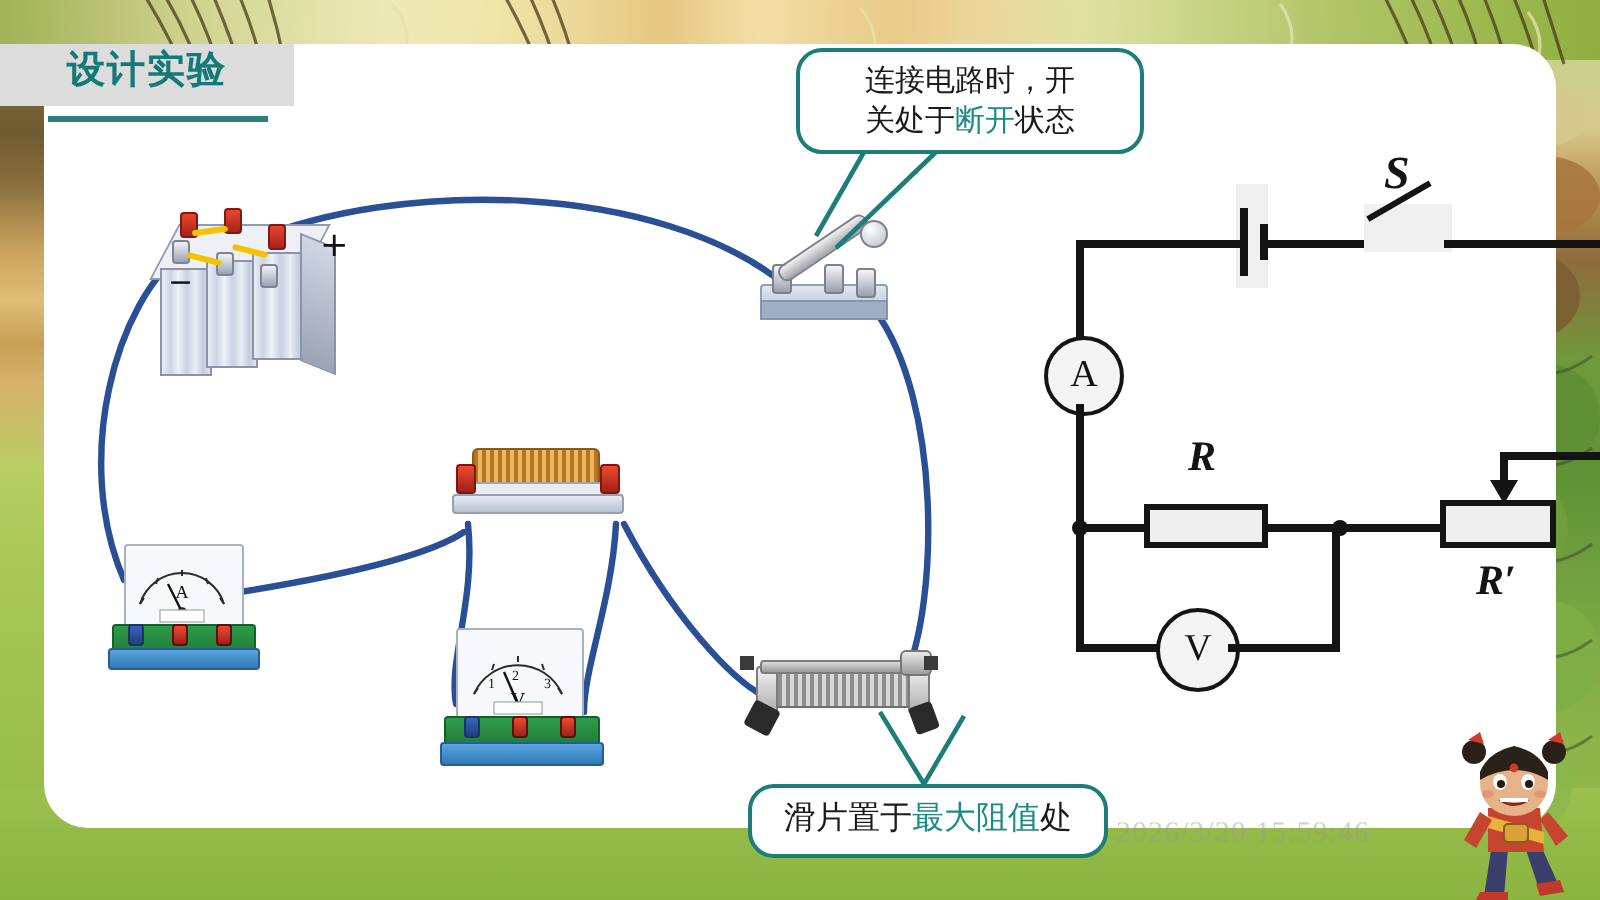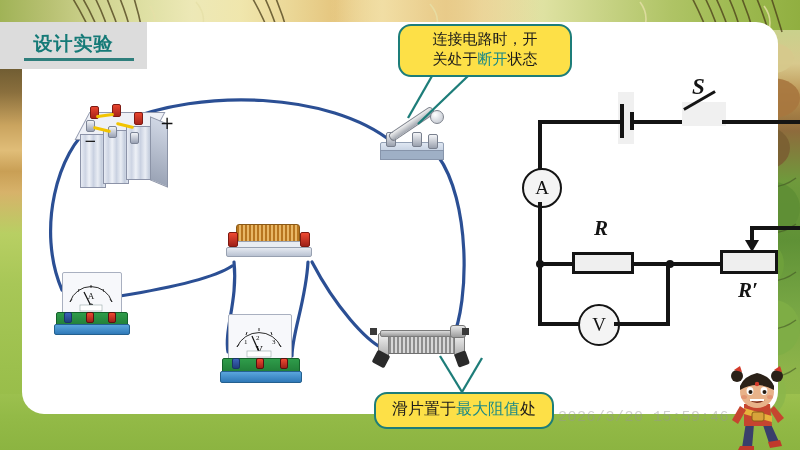--- a/index.html
+++ b/index.html
@@ -49,51 +49,51 @@
   }
 
   
   .card{
     position:absolute;left:22px;top:22px;width:756px;height:392px;
     background:#ffffff;border-radius:22px;
   }
 
   
   .title-chip{
-    position:absolute;left:0px;top:22px;width:147px;height:47px;
+    position:absolute;left:0px;top:22px;width:147px;height:31px;
     background:#dcdcdc;display:flex;align-items:center;justify-content:center;
   }
   .title-text{
     font-family:"DejaVu Sans","Liberation Sans",sans-serif;
     font-size:19px;font-weight:bold;color:#157a77;letter-spacing:1px;
     line-height:1;padding-bottom:4px;
   }
   .title-rule{
     position:absolute;left:24px;top:58px;width:110px;height:3px;background:#2f7f7c;
   }
 
   
   .callout{
-    position:absolute;background:#fde047;border:2.3px solid #1d7d79;border-radius:13px;
-    font-family:Liberation Mono, monospace;
+    position:absolute;background:#ffffff;border:2.3px solid #1d7d79;border-radius:13px;
+    font-family:Liberation Sans, sans-serif;
     font-size:15px;color:#1b1b1b;line-height:1.28;text-align:center;
     padding:5px 10px;box-sizing:border-box;
   }
   .callout .hi{color:#1c8a86;}
   #callout-top{left:398px;top:24px;width:174px;height:53px;
     display:flex;align-items:center;justify-content:center;}
   #callout-bottom{left:374px;top:392px;width:180px;height:37px;
     display:flex;align-items:center;justify-content:center;font-size:16px;}
 
   .tail{position:absolute;stroke:#1d7d79;stroke-width:2.3;fill:none;}
 
   
   .watermark{
     position:absolute;left:558px;top:409px;
-    font-family:Liberation Mono, monospace;font-size:15px;
+    font-family:Liberation Serif, serif;font-size:15px;
     color:rgba(150,150,150,.45);letter-spacing:.5px;white-space:nowrap;
   }
 
   
   .eq{position:absolute;}
 
   
   .batt-cell{position:absolute;border:1px solid #8c93a8;
     background:linear-gradient(90deg,#e8ecf4 0%,#cdd4e3 18%,#eef1f7 34%,#c9d1e1 52%,#e9edf4 70%,#c4cddd 86%,#dfe5ef 100%);}
   .batt-top{position:absolute;background:#eef0f6;border:1px solid #939aae;}

